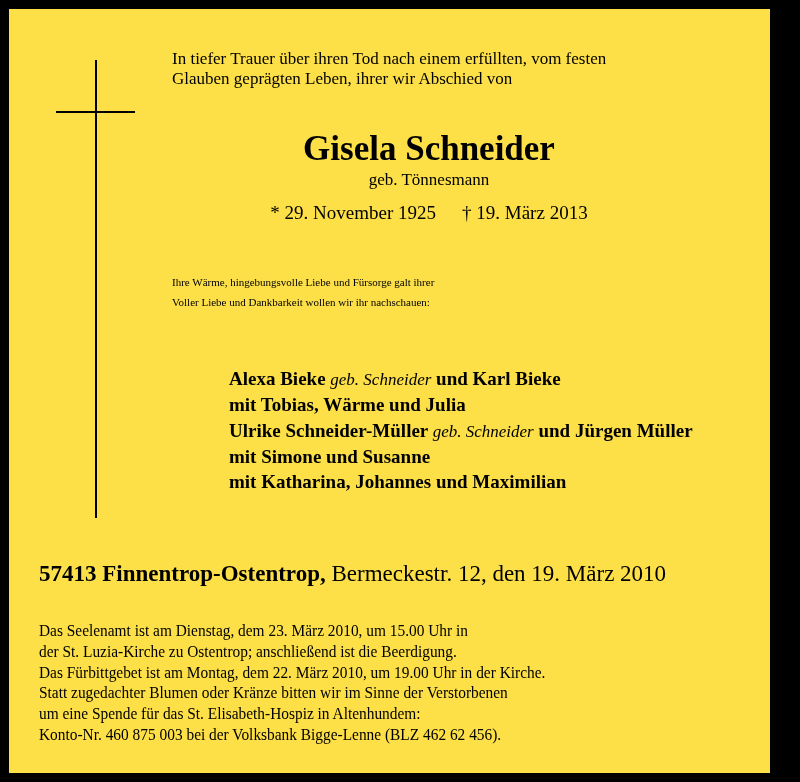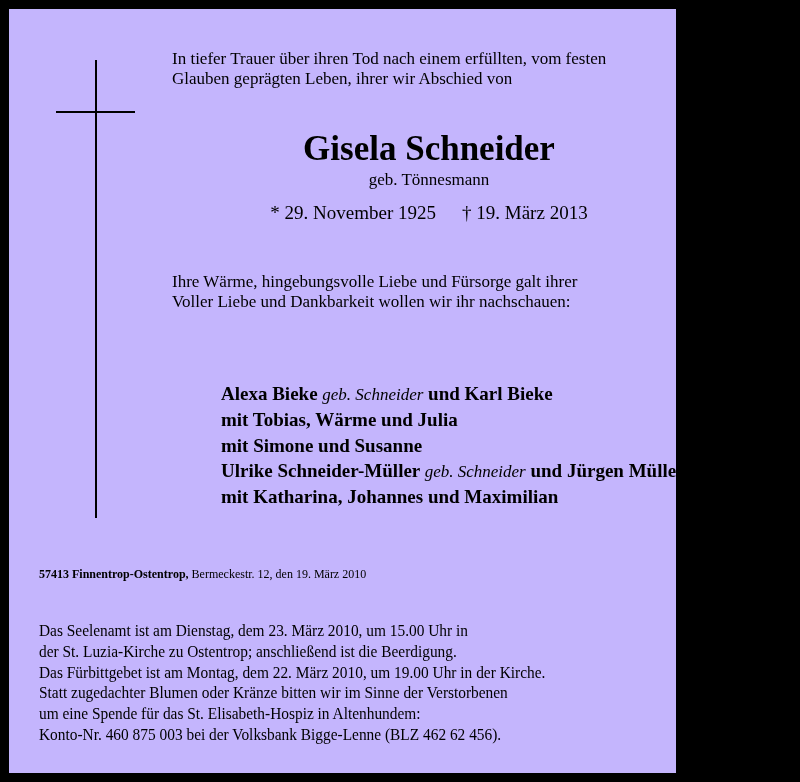--- a/index.html
+++ b/index.html
@@ -3,42 +3,42 @@
   <meta charset="utf-8">
   <style>
     html, body { margin: 0; padding: 0; }
     body {
       width: 800px; height: 782px; background: #000;
       position: relative; overflow: hidden;
       font-family: "Liberation Serif", "DejaVu Serif", serif;
       color: #000;
     }
     .card {
-      position: absolute; left: 9px; top: 9px; width: 667px; height: 764px;
-      background: #c4b5fd;
+      position: absolute; left: 9px; top: 9px; width: 761px; height: 764px;
+      background: #fde047;
     }
     .cross-v {
       position: absolute; left: 86px; top: 51px; width: 2px; height: 458px; background: #000;
     }
     .cross-h {
       position: absolute; left: 47px; top: 102px; width: 79px; height: 2px; background: #000;
     }
     .t { position: absolute; white-space: nowrap; }
     .intro { left: 163px; top: 40px; font-size: 17px; line-height: 20px; }
     .name {
       left: 0; width: 840px; text-align: center; top: 120px;
       font-size: 35px; font-weight: bold; line-height: 40px;
     }
     .maiden { left: 0; width: 840px; text-align: center; top: 160px; font-size: 17px; line-height: 22px; }
     .dates { left: 0; width: 840px; text-align: center; top: 192px; font-size: 19px; line-height: 24px; }
     .dates .gap { display: inline-block; width: 26px; }
-    .para2 { left: 163px; top: 263px; font-size: 17px; line-height: 20px; }
-    .family { left: 212px; top: 357px; font-size: 19px; line-height: 25.3px; font-weight: bold; margin-top: 15px; }
+    .para2 { left: 163px; top: 263px; font-size: 11px; line-height: 20px; }
+    .family { left: 220px; top: 357px; font-size: 19px; line-height: 25.3px; font-weight: bold; }
     .family i { font-weight: normal; font-size: 17px; }
-    .address { left: 30px; top: 554px; font-size: 12px; line-height: 22px; }
+    .address { left: 30px; top: 554px; font-size: 23px; line-height: 22px; }
     .address b { font-weight: bold; }
     .service {
       left: 30px; top: 612px; font-size: 17px; line-height: 20.8px;
       transform: scaleX(0.905); transform-origin: left top;
     }
     .line { display: block; }
   </style>
 </head>
 <body>
 
@@ -58,22 +58,22 @@
   </div>
 
   <div class="t para2">
     <span class="line">Ihre Wärme, hingebungsvolle Liebe und Fürsorge galt ihrer</span>
     <span class="line">Voller Liebe und Dankbarkeit wollen wir ihr nachschauen:</span>
   </div>
 
   <div class="t family">
     <span class="line"><span>Alexa Bieke</span> <i>geb. Schneider</i> <span>und Karl Bieke</span></span>
     <span class="line">mit Tobias, Wärme und Julia</span>
+    <span class="line"><span>Ulrike Schneider-Müller</span> <i>geb. Schneider</i> <span>und Jürgen Müller</span></span>
     <span class="line">mit Simone und Susanne</span>
-    <span class="line"><span>Ulrike Schneider-Müller</span> <i>geb. Schneider</i> <span>und Jürgen Müller</span></span>
     <span class="line">mit Katharina, Johannes und Maximilian</span>
   </div>
 
   <div class="t address">
     <b>57413 Finnentrop-Ostentrop,</b> <span>Bermeckestr. 12, den 19. März 2010</span>
   </div>
 
   <div class="t service">
     <span class="line">Das Seelenamt ist am Dienstag, dem 23. März 2010, um 15.00 Uhr in</span>
     <span class="line">der St. Luzia-Kirche zu Ostentrop; anschließend ist die Beerdigung.</span>

